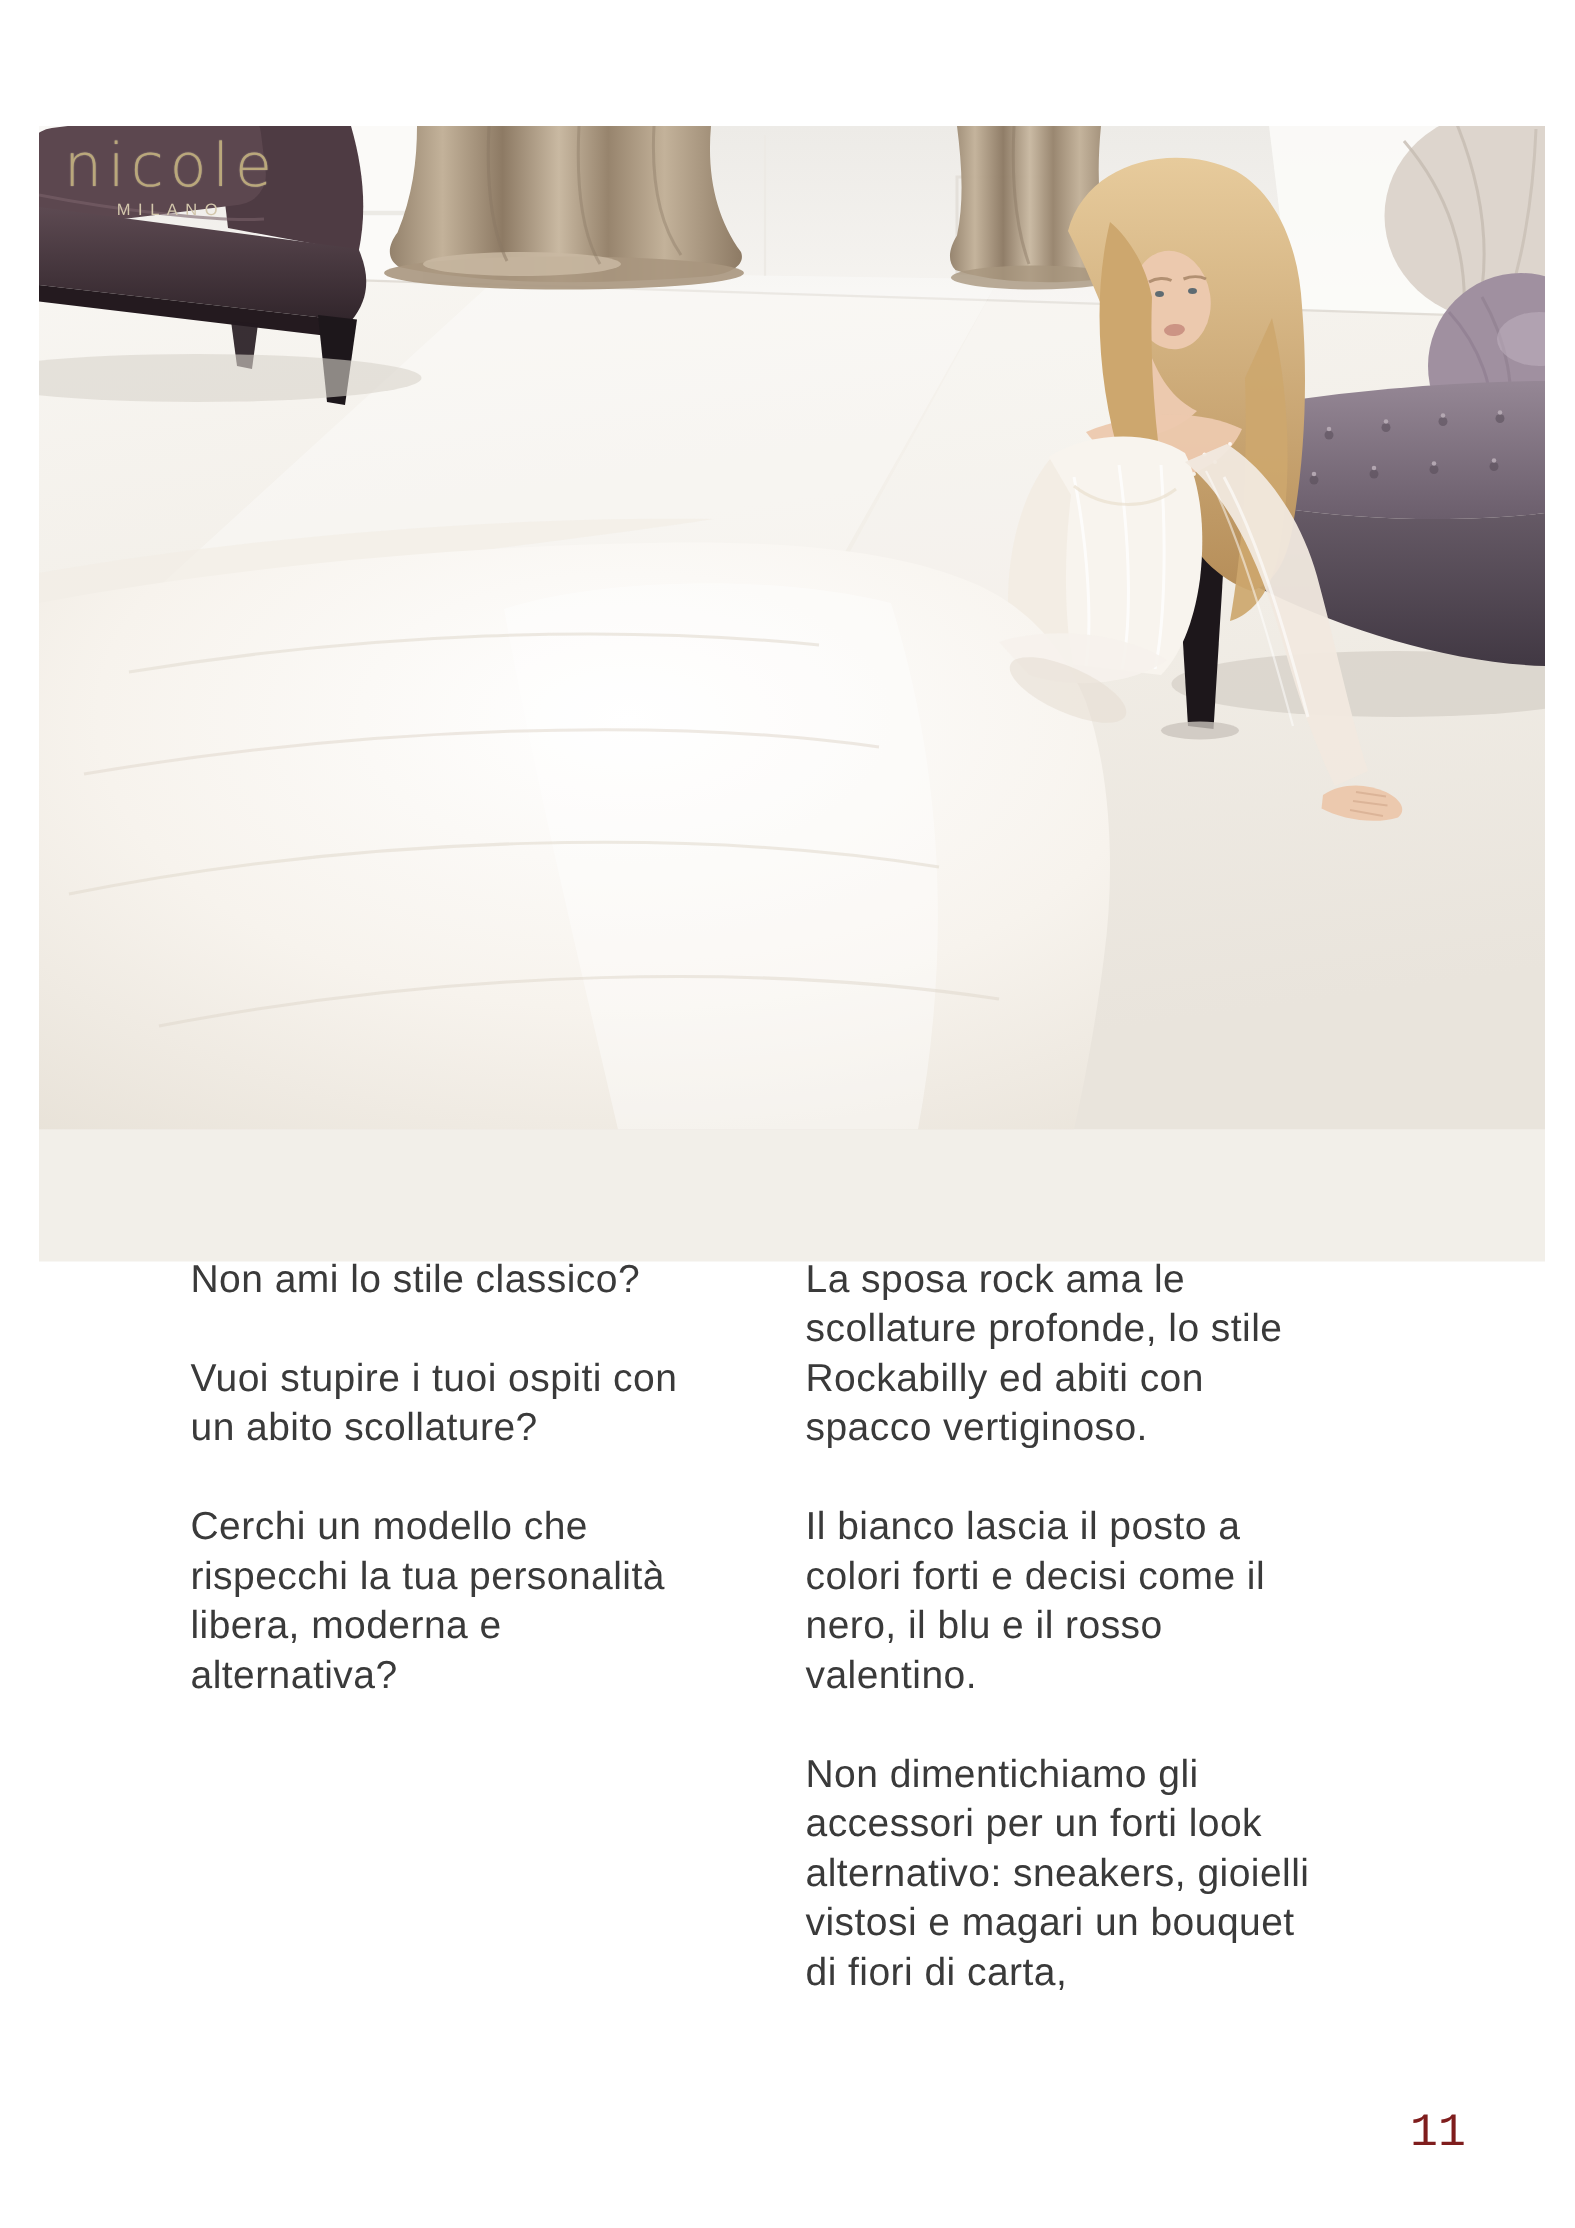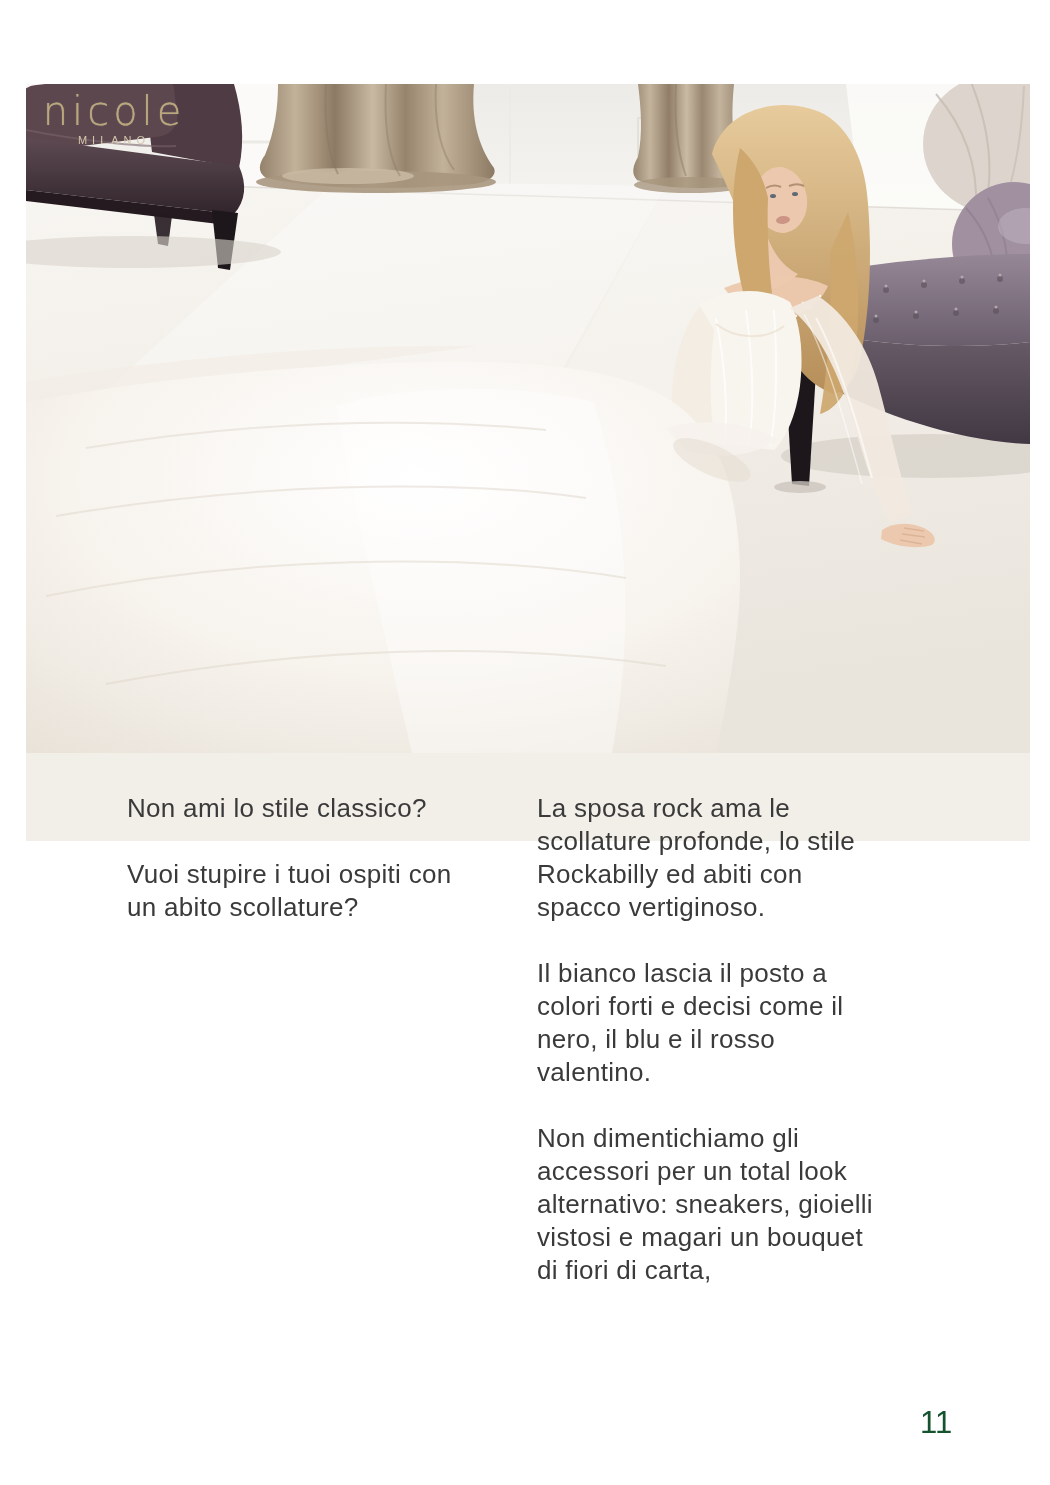--- a/index.html
+++ b/index.html
@@ -24,32 +24,32 @@
     font-weight:200;font-size:40px;line-height:1.05;letter-spacing:4px;
     color:rgba(188,170,122,.95);
     text-shadow:0 0 1px rgba(255,244,214,.45);
   }
   .logo-city{
     margin-top:2px;font-size:11px;font-weight:400;letter-spacing:5px;
     color:#d3c7ac;
   }
   
   .col{
-    position:absolute;top:792px;
+    position:absolute;top:836px;
     font-size:26px;line-height:33px;font-weight:300;letter-spacing:.3px;
     color:#3a3a3a;
   }
   .col-left{left:127px;width:405px;}
   .col-right{left:537px;width:430px;}
   .col p{margin:0 0 33px 0;white-space:pre-line;}
   .col p:last-child{margin-bottom:0;}
   .page-number{
-    position:absolute;left:920px;top:1405px;width:50px;
-    font-family:Liberation Sans, sans-serif;
-    font-size:31px;color:#14532d;
+    position:absolute;left:940px;top:1405px;width:50px;
+    font-family:Liberation Mono, monospace;
+    font-size:31px;color:#7f1d1d;
   }
 </style>
 </head>
 <body>
 
 <main class="page">
 
   <figure class="hero">
     <svg viewBox="0 0 1004 669" xmlns="http://www.w3.org/2000/svg">
       <defs>
@@ -232,32 +232,36 @@
       <div class="logo-name">nicole</div>
       <div class="logo-city">MILANO</div>
     </div>
   </figure>
 
   <section>
     <div class="col col-left">
       <p>Non ami lo stile classico?</p>
       <p>Vuoi stupire i tuoi ospiti con
 un abito scollature?</p>
+      <p>Cerchi un modello che
+rispecchi la tua personalità
+libera, moderna e
+alternativa?</p>
     </div>
     <div class="col col-right">
       <p>La sposa rock ama le
 scollature profonde, lo stile
 Rockabilly ed abiti con
 spacco vertiginoso.</p>
       <p>Il bianco lascia il posto a
 colori forti e decisi come il
 nero, il blu e il rosso
 valentino.</p>
       <p>Non dimentichiamo gli
-accessori per un total look
+accessori per un forti look
 alternativo: sneakers, gioielli
 vistosi e magari un bouquet
 di fiori di carta,</p>
     </div>
   </section>
 
   <div class="page-number">11</div>
 
 </main>
 

